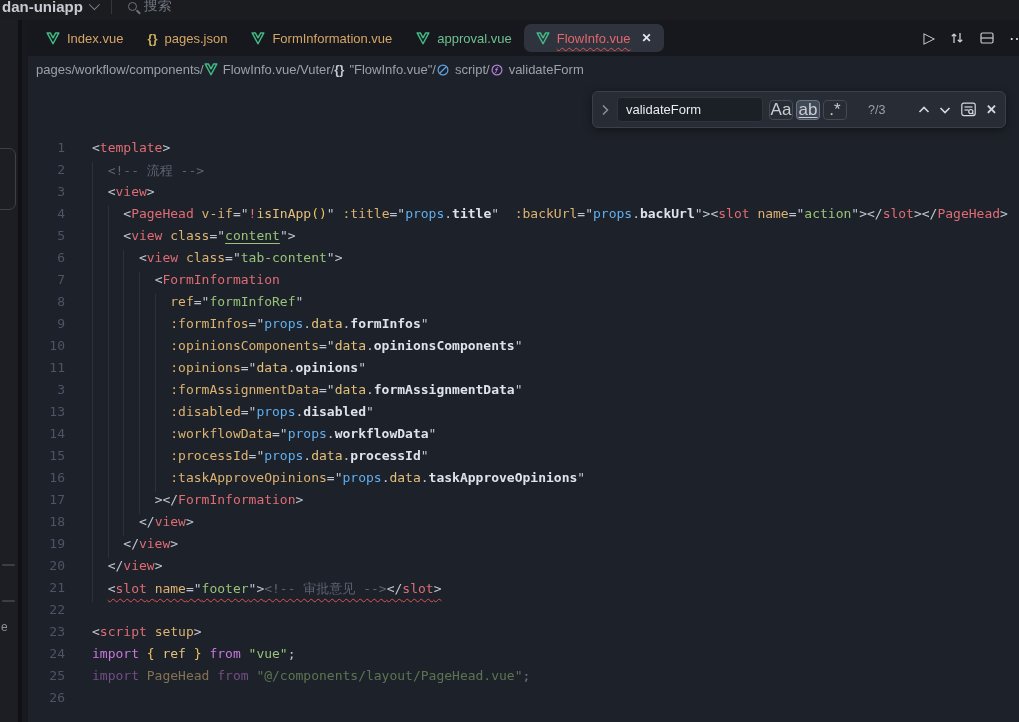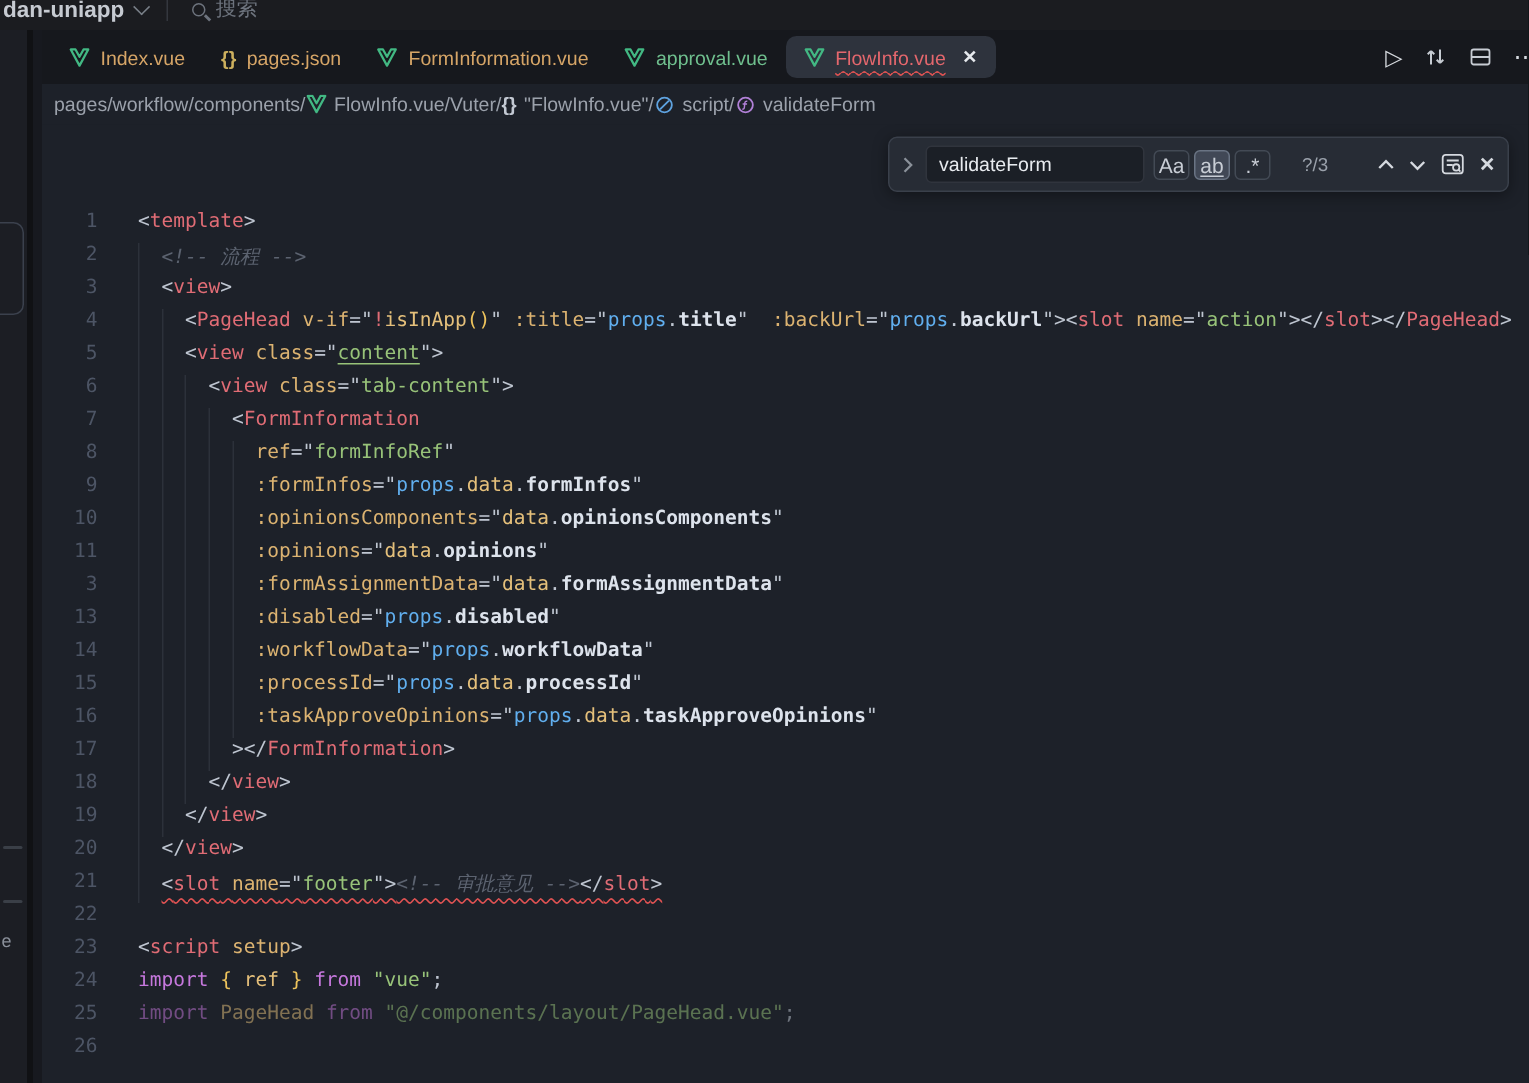--- a/index.html
+++ b/index.html
@@ -63,34 +63,34 @@
 
   .p{ color:var(--punct,#bfc6d1); }
   .t{ color:var(--tag,#e06c75); }
   .a{ color:var(--attr,#dcb371); }
   .s{ color:var(--string,#98c379); }
   .b{ color:var(--blue,#61afef); }
   .w{ color:var(--white,#dde3ec); font-weight:bold; }
   .y{ color:var(--ident,#e5c07b); }
   .g2{ color:var(--gold,#edc35c); }
   .k{ color:var(--keyword,#c678dd); }
-  .c{ color:var(--comment,#5c6370);font-style:italic; }
+  .c{ color:var(--comment,#5c6370); }
   .x{ color:var(--tag,#e06c75); }
   .sq{ text-decoration:underline wavy var(--squiggle,#e05252); text-decoration-thickness:1px; text-underline-offset:4.5px; }
   .u{ text-decoration:underline; text-decoration-color:var(--string,#98c379); text-underline-offset:3px;text-align:center; }
 
   
   .find{ position:absolute; top:8px; right:13px; width:414px; height:37px;
     background:#272c35; border:1px solid #3a404b; border-radius:6px;
     display:flex; align-items:center; box-shadow:0 2px 10px rgba(0,0,0,.4); padding:0 8px 0 4px; }
   .find-expand{ width:16px; display:flex; justify-content:center; color:#8a9099; cursor:pointer; }
   .find-input{ width:146px; height:25px; background:#1b1f26; border:1px solid #30343d; border-radius:4px;
     color:#e8ebef; font-size:13px; font-family:"Liberation Sans",sans-serif; padding:0 8px; outline:none; margin:0 6px 0 4px; }
   .toggle{ width:24px; height:20px; display:flex; align-items:center; justify-content:center;
-    font-size:14px; color:#c8cdd5; border:1px solid #434a55; border-radius:4px; margin-right:3px; cursor:pointer; }
+    font-size:17px; color:#c8cdd5; border:1px solid #434a55; border-radius:4px; margin-right:3px; cursor:pointer; }
   .toggle.on{ background:#414856; border-color:#6a7484; }
   .toggle.word-label{ text-decoration:underline; text-underline-offset:2px; }
   .find-count{ color:#9aa1ab; font-size:12.5px; margin-left:18px; min-width:34px; }
   .find-nav{ display:flex; align-items:center; gap:9px; margin-left:16px; }
   .icon-btn{ cursor:pointer; display:flex; align-items:center; justify-content:center; }
   .find-close{ color:#d5d9df; font-size:13px; font-weight:bold; margin-left:9px; cursor:pointer; }
 
   svg{ display:block; }
 </style>
 </head>

